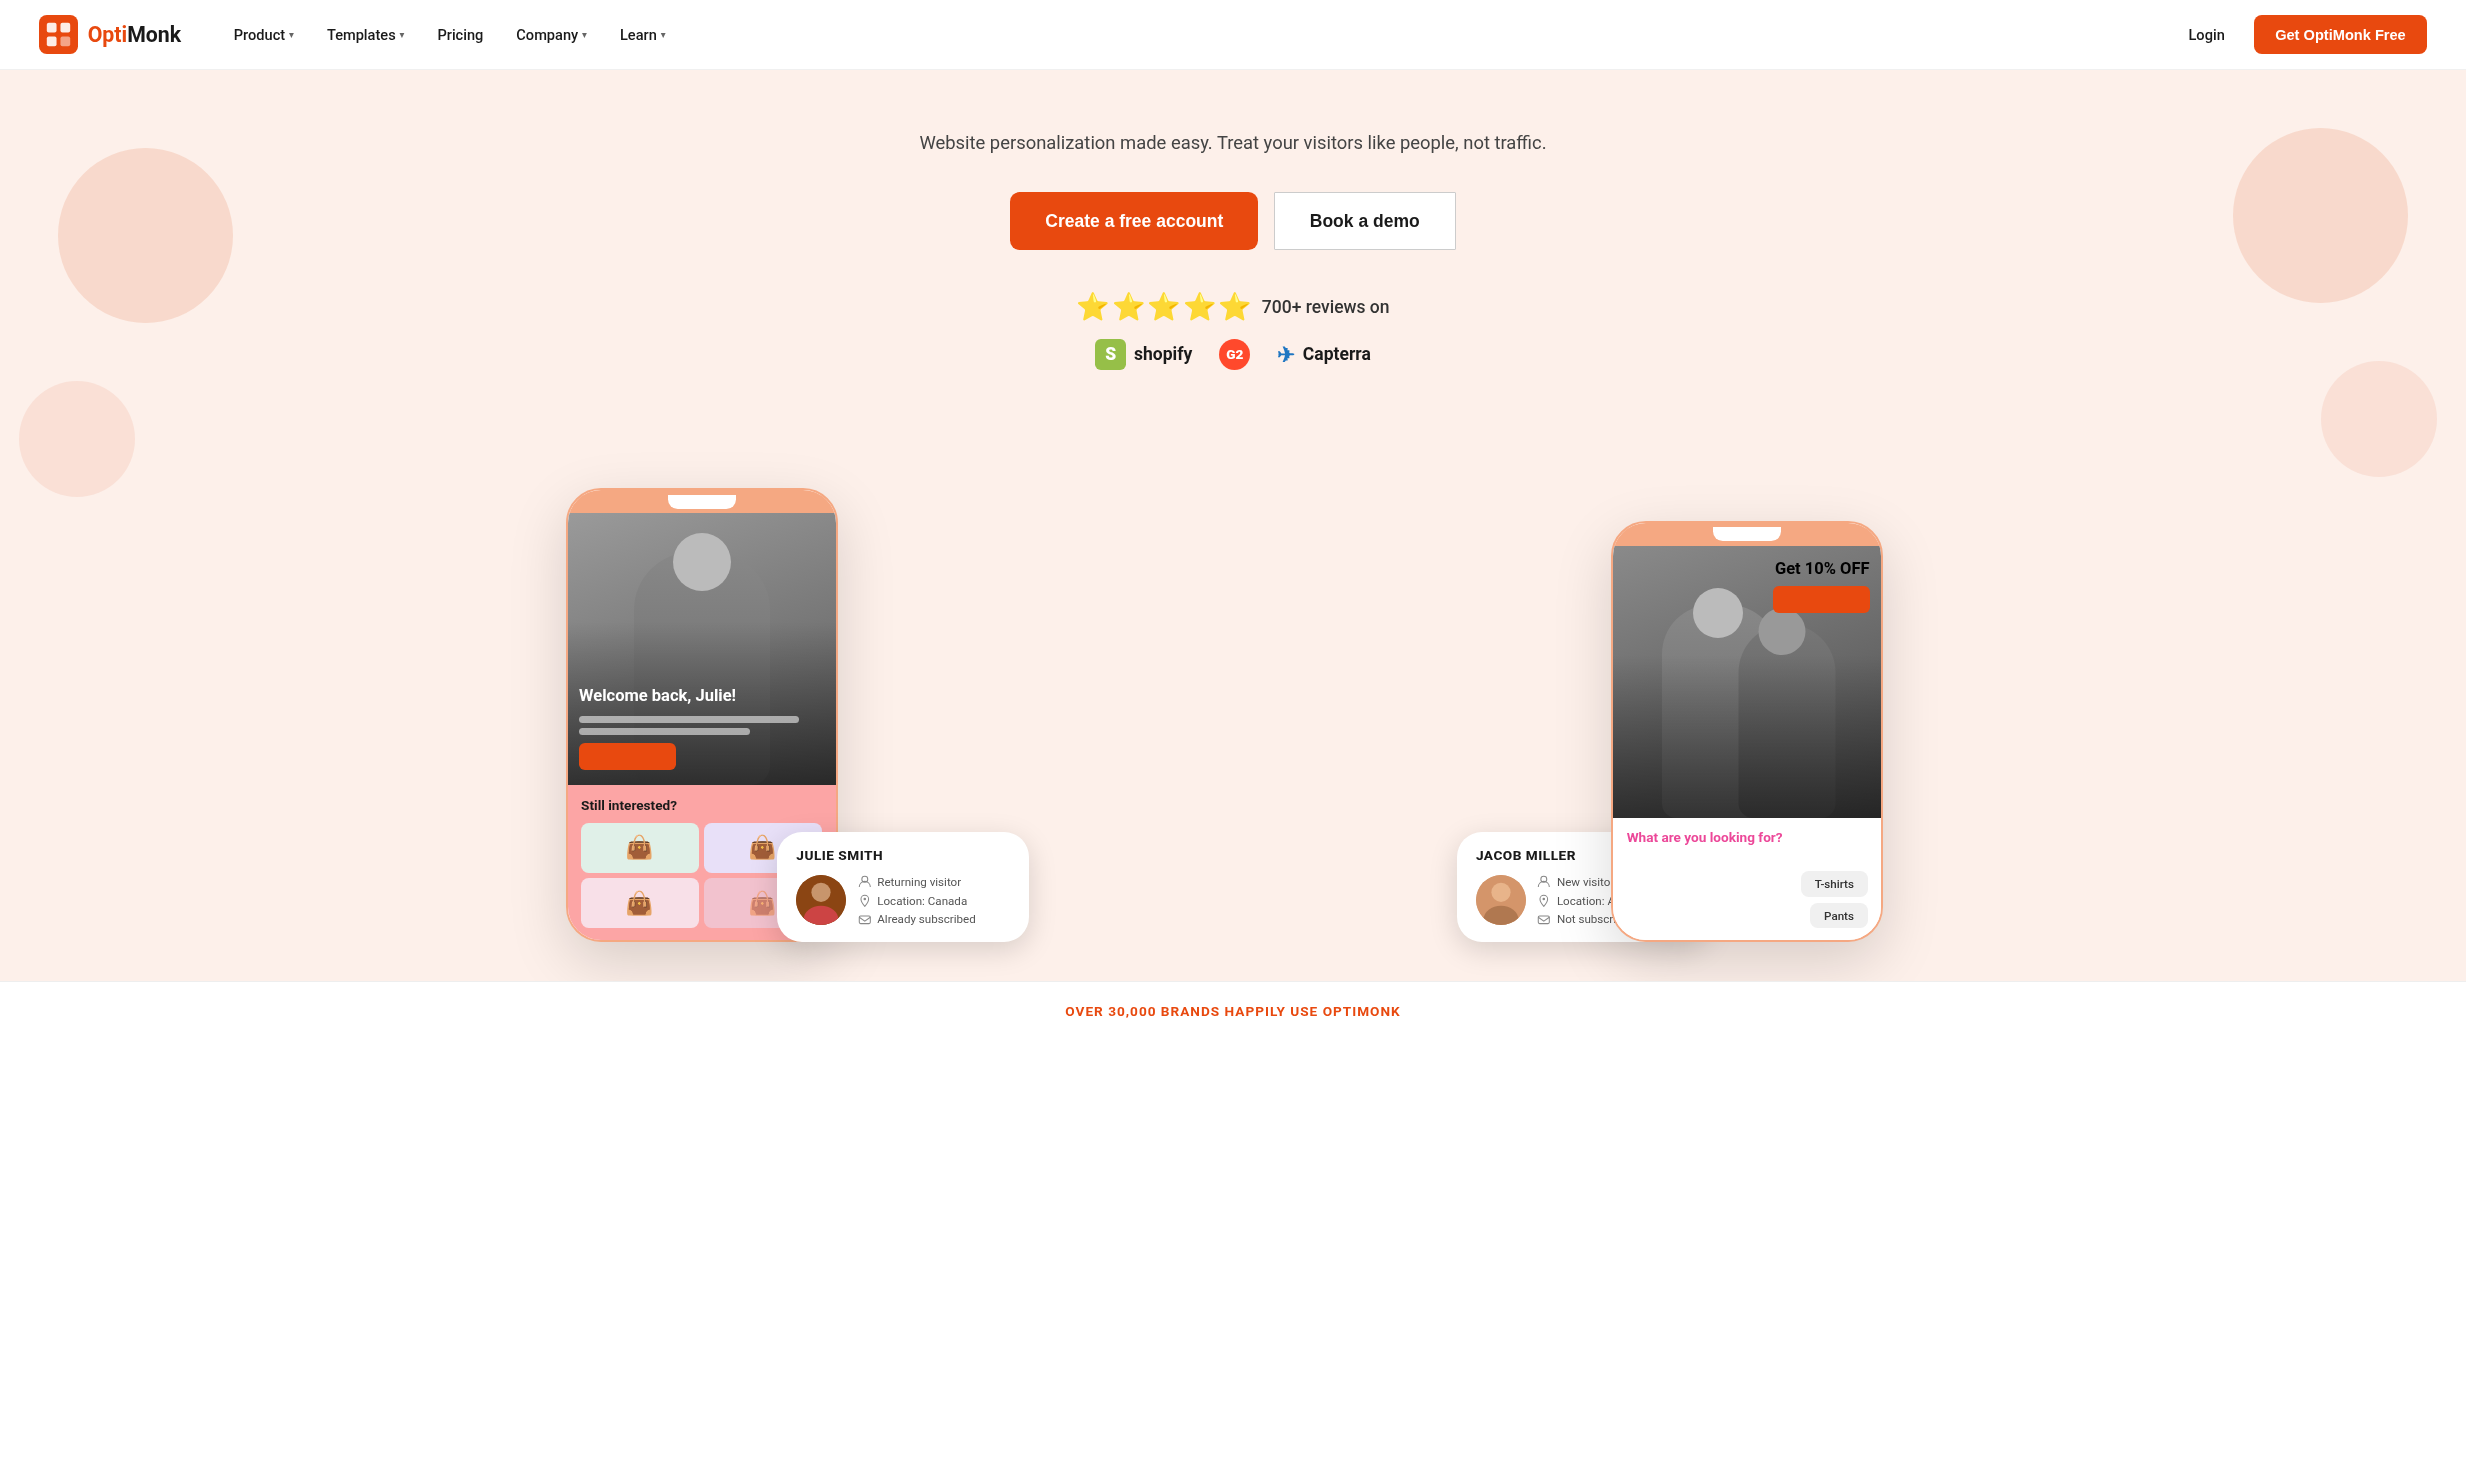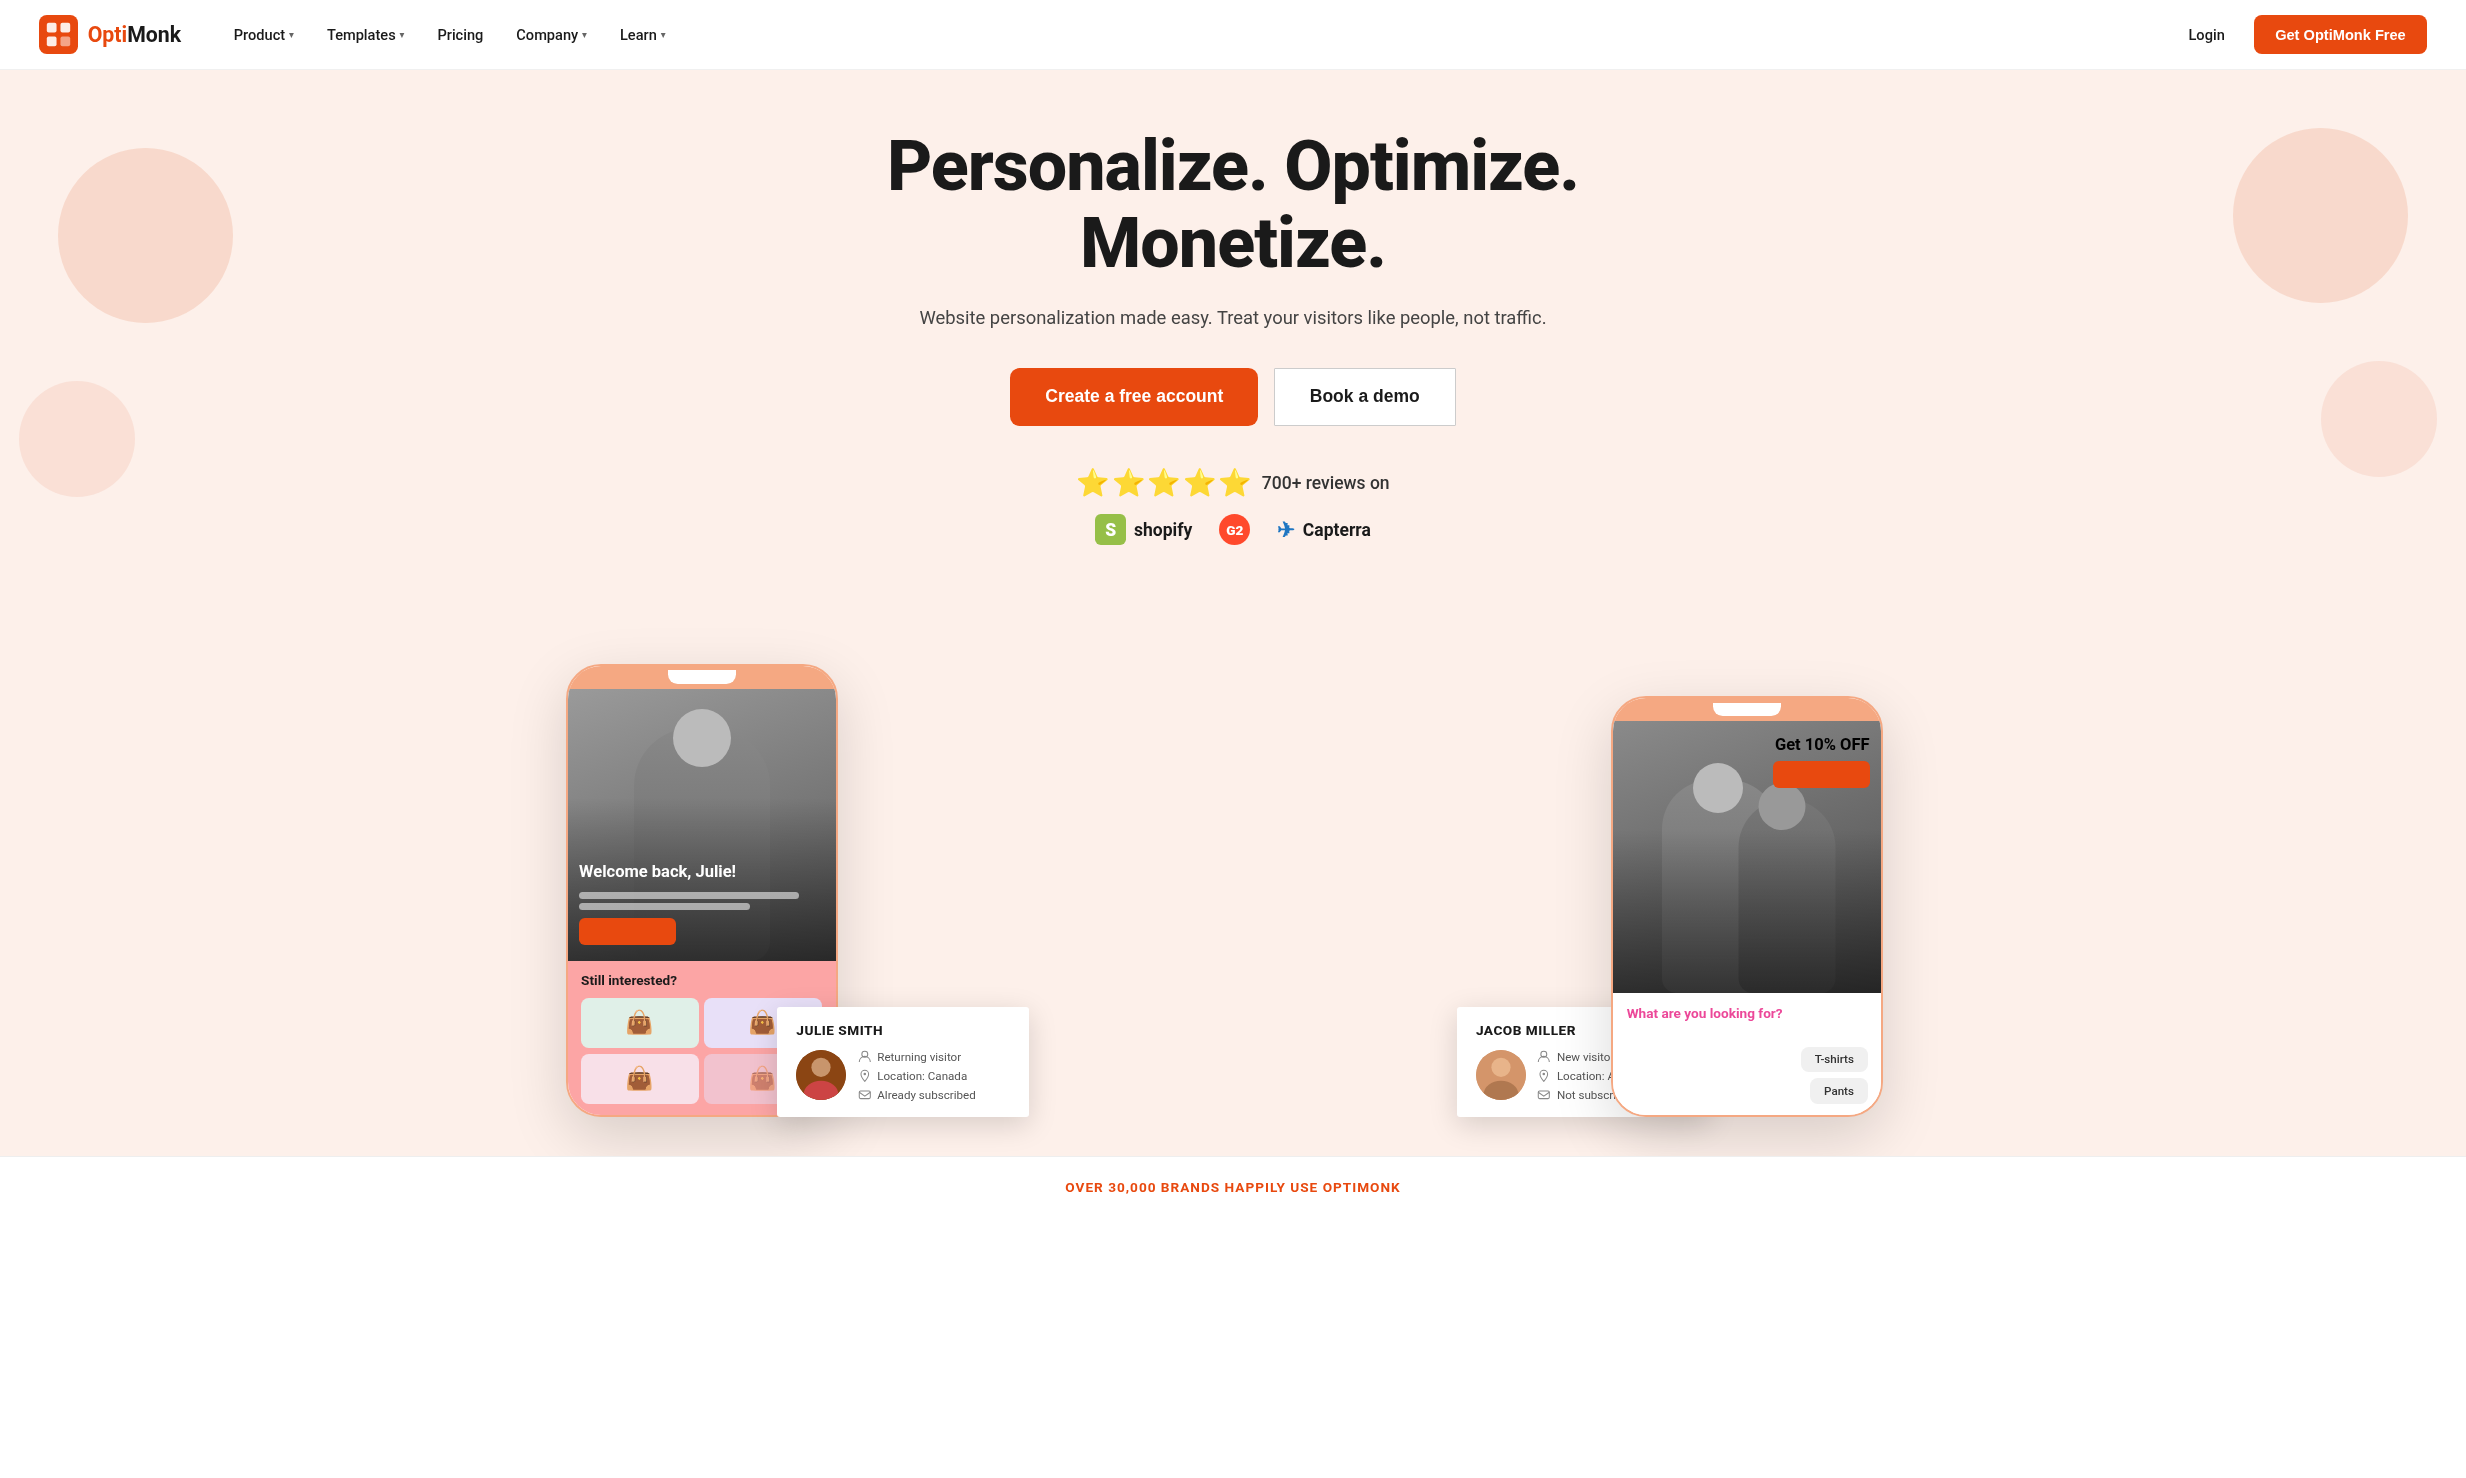--- a/index.html
+++ b/index.html
@@ -238,21 +238,21 @@
       font-size: 23px;
       background: #e8e0f8;
     }
     .product-thumb.green { background: #e0f0e8; }
     .product-thumb.pink { background: #f8e0e8; }
     .product-thumb.purple { background: #e8e0f8; }
 
     
     .user-card {
       background: #fff;
-      border-radius: 3px;
+      border-radius: 25px;
       box-shadow: 0 7.8px 29px rgba(0,0,0,0.15);
       padding: 15.5px 19.4px;
       width: 252px;
       margin-top: -9.7px;
       margin-left: 19.4px;
     }
     .user-card-name {
       font-weight: 800;
       font-size: 13.6px;
       color: #1a1a1a;
@@ -445,24 +445,20 @@
 </nav>
 
 <section class="hero">
 
   <div class="deco-circle-1" style="left: 58px; top: 78px;"></div>
   <div class="deco-circle-2" style="left: 19.4px; top: 311px;"></div>
   <div class="deco-circle-1" style="right: 58px; top: 58px;"></div>
   <div class="deco-circle-2" style="right: 29px; top: 291px;"></div>
 
   <div class="hero-content">
-    <h1 class="hero-title">
-      <span>Personalize. Optimize.</span><br>
-      <span>Monetize.</span>
-    </h1>
     <p class="hero-subtitle">Website personalization made easy. Treat your visitors like people, not traffic.</p>
     <div class="hero-buttons">
       <button class="btn-primary">Create a free account</button>
       <button class="btn-secondary">Book a demo</button>
     </div>
     <div class="reviews-row">
       <div class="stars-row">
         <span class="stars">⭐⭐⭐⭐⭐</span>
         <span class="reviews-text">700+ reviews on</span>
       </div>

